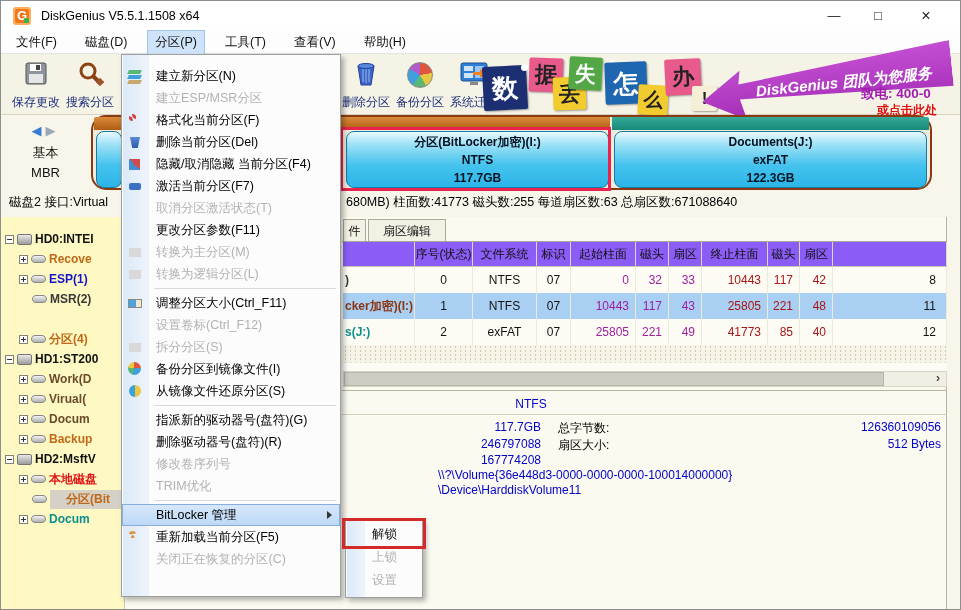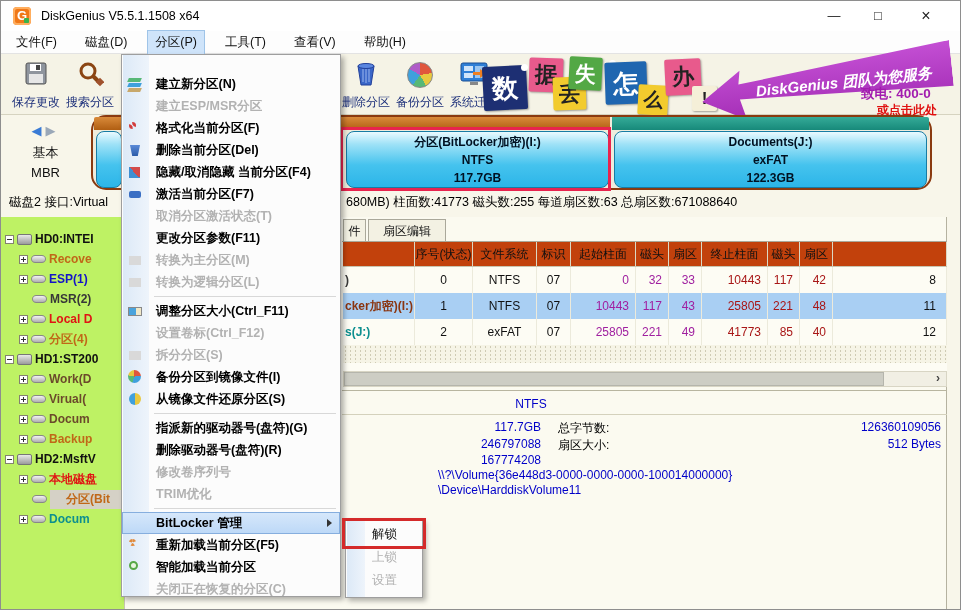--- a/index.html
+++ b/index.html
@@ -42,40 +42,40 @@
   .band { position:absolute; top:0; height:13px; }
   .pblock { position:absolute; top:14px; height:57px; border:1px solid #177ca4; border-radius:8px;
      background:linear-gradient(#eafaff, #9fe2f7 22%, #45c3ee 60%, #2cb5e8 100%);
      text-align:center; color:#012; font-weight:bold; font-size:12px; line-height:18px; padding-top:1px; overflow:hidden; }
   .selrect { position:absolute; left:339px; top:126px; width:271px; height:64px; border:3px solid #e8234e; z-index:5; }
 
   
   .infoline { position:absolute; top:193px; height:22px; font-size:12.5px; color:#000; white-space:nowrap; }
 
   
-  .treepanel { position:absolute; left:0; top:216px; width:124px; height:394px; background:#bef264; border-right:1px solid #c9c6b2; overflow:hidden; }
+  .treepanel { position:absolute; left:0; top:216px; width:124px; height:394px; background:#fef9c3; border-right:1px solid #c9c6b2; overflow:hidden; }
   .ti { position:absolute; height:20px; display:flex; align-items:center; white-space:nowrap; overflow:hidden; width:124px; }
   .ti .lab { font-weight:bold; font-size:12px; }
   .expbox { position:relative; width:9px; height:9px; border:1px solid #848270; background:#fff; flex:none; margin-right:3px; }
   .expbox::before { content:""; position:absolute; left:1px; top:3px; width:5px; height:1px; background:#333; }
   .expbox.plus::after { content:""; position:absolute; left:3px; top:1px; width:1px; height:5px; background:#333; }
   .dicon { width:15px; height:11px; flex:none; margin-right:3px; border:1px solid #777; border-radius:2px;
      background:linear-gradient(#e8e8e8,#9c9c9c); }
   .picon { width:15px; height:8px; flex:none; margin-right:3px; border:1px solid #888; border-radius:40%/70%;
      background:linear-gradient(#f2f2f2,#b0b0b0); }
 
   
   .rightpanel { position:absolute; left:124px; top:216px; width:822px; height:394px; background:#fbfaf0; border-right:1px solid #b5b2a0; }
   .tab { position:absolute; top:218px; height:23px; background:#f3f1e3; border:1px solid #aaa89a; border-bottom:none; text-align:center; font-size:12px; line-height:22px; overflow:hidden; }
   .tabline { position:absolute; left:341px; top:240px; width:605px; height:1px; background:#aaa89a; }
 
   
   .grid { position:absolute; left:342px; width:604px; display:grid; grid-template-columns:72px 58px 64px 34px 65px 33px 33px 66px 32px 33px 114px; }
   .grid span { overflow:hidden; white-space:nowrap; }
-  .ghead { top:241px; height:25px; background:#c2410c; border-bottom:1px solid #c8c5b0; }
+  .ghead { top:241px; height:25px; background:#8b5cf6; border-bottom:1px solid #c8c5b0; }
   .ghead span { text-align:center; line-height:24px; border-right:1px solid #dbd8c4; font-size:12px; }
   .grow { height:26px; background:#fdfcf4; }
   .grow span { line-height:26px; border-right:1px solid #eceadb; }
   .grow.sel { background:#a9cff3; }
   .cname { text-align:left; padding-left:2px; font-weight:bold; }
   .cc { text-align:center; }
   .cr { text-align:right; padding-right:6px; }
   .cstart { color:#a020a0; }
   .cend { color:#a81616; }
   .cextra { text-align:right; padding-right:10px; }
@@ -86,21 +86,21 @@
   .hthumb { position:absolute; left:0; top:0; width:540px; height:14px; background:#cdcdc4; border:1px solid #b5b5ac; }
   .harrow { position:absolute; right:0; top:0; width:16px; height:14px; text-align:center; line-height:13px; color:#444; font-weight:bold; }
 
   
   .dsep { position:absolute; left:341px; width:605px; height:1px; background:#b8b5a0; }
   .dtext { position:absolute; font-size:12px; color:#0000c8; white-space:nowrap; }
   .dlabel { position:absolute; font-size:12px; color:#000; white-space:nowrap; }
   .dright { text-align:right; }
 
   
-  .menu { position:absolute; left:120px; top:53px; width:220px; height:543px; background:#fcfcfc; border:1px solid #9e9e9e; box-shadow:3px 3px 5px rgba(0,0,0,.3); z-index:10; padding:18px 0;font-weight:bold; }
+  .menu { position:absolute; left:120px; top:53px; width:220px; height:543px; background:#fcfcfc; border:1px solid #9e9e9e; box-shadow:3px 3px 5px rgba(0,0,0,.3); z-index:10; padding:10px 0; }
   .menu::before { content:""; position:absolute; left:1px; top:0; width:26px; height:100%; background:linear-gradient(90deg,#dce9f7,#eef4fb); }
   .mi { position:relative; height:22px; display:flex; align-items:center; padding-left:34px; font-size:12.5px; color:#000; }
   .mi.dis { color:#b2b2b2; }
   .mi.hl { background:linear-gradient(#d7e8fb,#bcd8f7); outline:1px solid #86aede; outline-offset:-1px; }
   .mi .arrow { position:absolute; right:8px; top:7px; width:0; height:0; border-left:5px solid #333; border-top:4px solid transparent; border-bottom:4px solid transparent; }
   .msep { height:7px; position:relative; }
   .msep::after { content:""; position:absolute; left:32px; right:4px; top:3px; height:1px; background:#d8d8d8; }
   .mic { position:absolute; left:5px; top:3px; width:16px; height:16px; }
   .mic i { position:absolute; display:block; }
 
@@ -254,25 +254,20 @@
       </div>
     <div class="ti" style="top:52px; left:18px;">
         <span class="expbox plus"></span>
         <span class="picon"></span>
         <span class="lab" style="color:#1414c8;">ESP(1)</span>
       </div>
     <div class="ti" style="top:72px; left:31px;">
         <span class="picon"></span>
         <span class="lab" style="color:#383838;">MSR(2)</span>
       </div>
-    <div class="ti" style="top:92px; left:18px;">
-        <span class="expbox plus"></span>
-        <span class="picon"></span>
-        <span class="lab" style="color:#e01414;">Local D</span>
-      </div>
     <div class="ti" style="top:112px; left:18px;">
         <span class="expbox plus"></span>
         <span class="picon"></span>
         <span class="lab" style="color:#c06818;">分区(4)</span>
       </div>
     <div class="ti" style="top:132px; left:4px;">
         <span class="expbox"></span>
         <span class="dicon"></span>
         <span class="lab">HD1:ST200</span>
       </div>
@@ -494,26 +489,20 @@
     <div class="mi hl">
         <span>BitLocker 管理</span>
         <span class="arrow"></span>
       </div>
     <div class="mi">
         <span class="mic i-reload">
           <i></i>
         </span>
         <span>重新加载当前分区(F5)</span>
       </div>
-    <div class="mi">
-        <span class="mic i-smart">
-          <i></i>
-        </span>
-        <span>智能加载当前分区</span>
-      </div>
     <div class="mi dis">
         <span>关闭正在恢复的分区(C)</span>
       </div>
   </div>
 
   <div class="submenu">
     <div class="smi">解锁</div>
     <div class="smi dis">上锁</div>
     <div class="smi dis">设置</div>
   </div>

